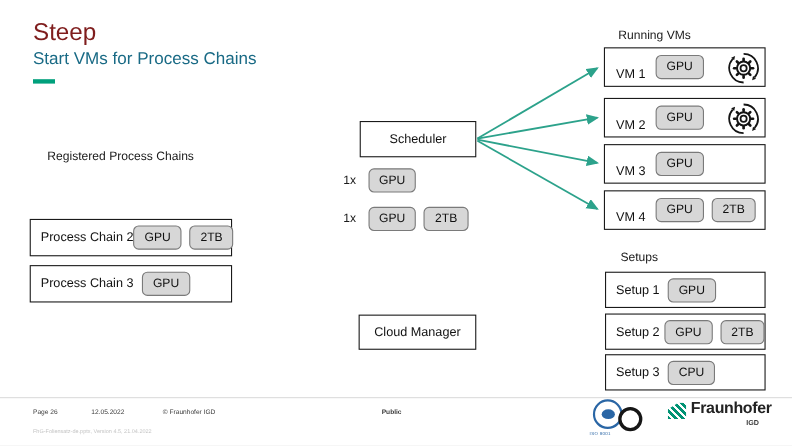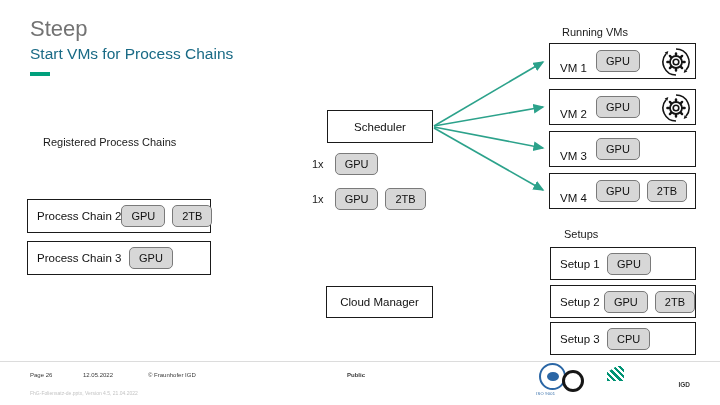--- a/index.html
+++ b/index.html
@@ -1,20 +1,20 @@
 <!DOCTYPE html>
 <html><head>
 <meta charset="utf-8">
 <style>
   * { margin:0; padding:0; box-sizing:border-box; }
   body { background:#e8e8e8; font-family:"Liberation Sans", sans-serif; }
   .slide { position:relative; width:720px; height:405px; background:#ffffff; overflow:hidden; }
 
   
-  .title { position:absolute; left:30px; top:16px; font-size:22px; color:#737373; }
+  .title { position:absolute; left:30px; top:16px; font-size:22px; color:#7f1d1d; }
   .subtitle { position:absolute; left:30px; top:45px; font-size:15.5px; color:#196A85; }
   .accent-dash { position:absolute; left:30px; top:72px; width:20px; height:3.5px; background:#00A07C; }
 
   
   .section-heading { position:absolute; font-size:11px; color:#1a1a1a;margin-left:12px; }
   .node-box { position:absolute; background:#fff; border:1.5px solid #1a1a1a; display:flex; align-items:center; }
   .node-box .label { font-size:11.5px; color:#111; white-space:nowrap; }
   .chip { display:inline-flex; align-items:center; justify-content:center; height:22px; padding:0 9px;
           background:#D7D7D7; border:1.5px solid #7A7A7A; border-radius:5px; font-size:11px; color:#111; }
   .chips { display:flex; gap:7px; align-items:flex-end; }
@@ -230,15 +230,16 @@
 
   <div class="seal-blue">
       <div class="inner"></div>
     </div>
   <div class="seal-blue-text">ISO 9001</div>
   <div class="seal-black">
       <span class="inner"></span>
     </div>
 
   <div class="fh-glyph"></div>
+  <div class="fh-name">Fraunhofer</div>
   <div class="fh-sub">IGD</div>
 
 </div>
 
 </body></html>

